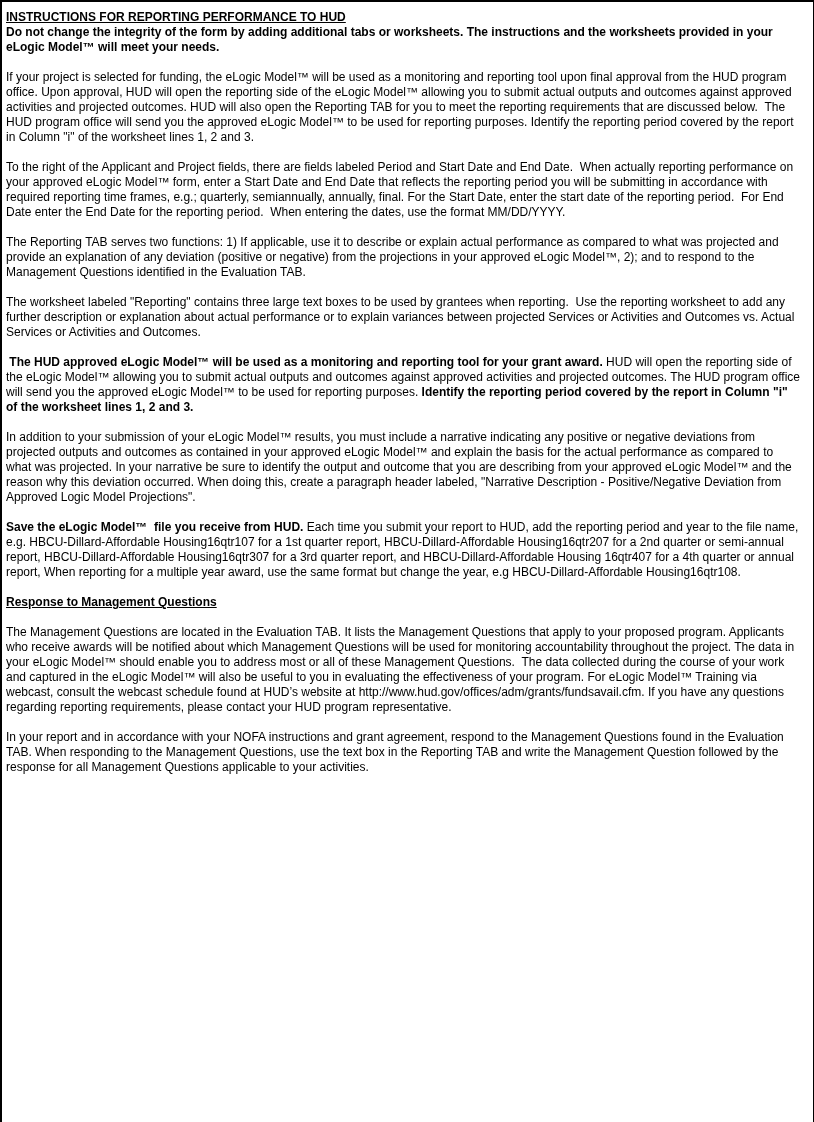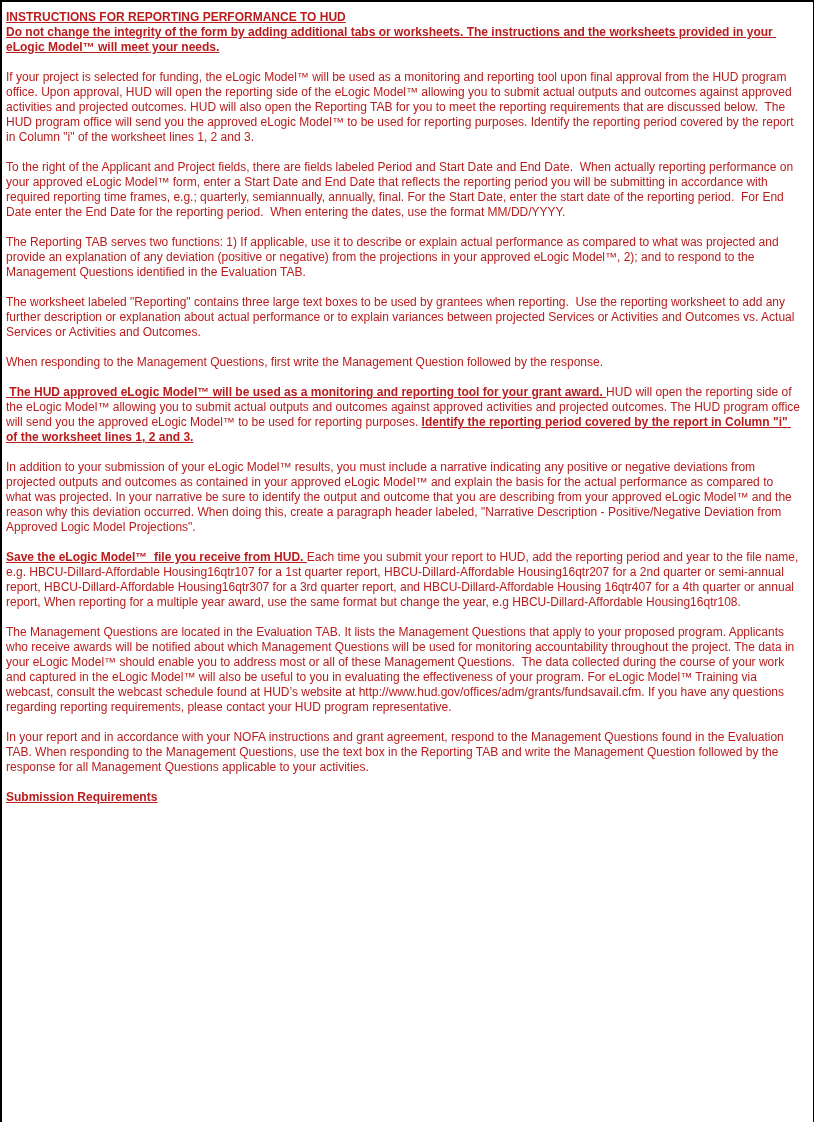--- a/index.html
+++ b/index.html
@@ -14,47 +14,46 @@
     box-sizing: border-box;
     background: #ffffff;
     border-top: 2px solid #000000;
     border-left: 2px solid #000000;
     border-right: 1px solid #000000;
     overflow: hidden;
   }
   .doc-body {
     box-sizing: border-box;
     padding: 8px 13px 0 4px;
-    color: #b91c1c;
+    color: #000000;
     font-family: "Liberation Sans", sans-serif;
     font-size: 12px;
     line-height: 15px;
   }
   .block {
     margin: 0 0 15px 0;
     white-space: pre-wrap;
   }
   .block.tight {
     margin-bottom: 0;
   }
-  .b { font-weight: bold; text-decoration: underline; }
+  .b { font-weight: bold; }
   .u { text-decoration: underline; }
 </style>
 </head>
 <body>
 
 <div class="page">
   <div class="doc-body">
       <div class="block tight"><span class="b u">INSTRUCTIONS FOR REPORTING PERFORMANCE TO HUD</span></div>
       <div class="block"><span class="b">Do not change the integrity of the form by adding additional tabs or worksheets. The instructions and the worksheets provided in your eLogic Model™ will meet your needs.</span></div>
       <div class="block"><span>If your project is selected for funding, the eLogic Model™ will be used as a monitoring and reporting tool upon final approval from the HUD program office. Upon approval, HUD will open the reporting side of the eLogic Model™ allowing you to submit actual outputs and outcomes against approved activities and projected outcomes. HUD will also open the Reporting TAB for you to meet the reporting requirements that are discussed below.  The HUD program office will send you the approved eLogic Model™ to be used for reporting purposes. Identify the reporting period covered by the report in Column "i" of the worksheet lines 1, 2 and 3.</span></div>
       <div class="block"><span>To the right of the Applicant and Project fields, there are fields labeled Period and Start Date and End Date.  When actually reporting performance on your approved eLogic Model™ form, enter a Start Date and End Date that reflects the reporting period you will be submitting in accordance with required reporting time frames, e.g.; quarterly, semiannually, annually, final. For the Start Date, enter the start date of the reporting period.  For End Date enter the End Date for the reporting period.  When entering the dates, use the format MM/DD/YYYY.</span></div>
       <div class="block"><span>The Reporting TAB serves two functions: 1) If applicable, use it to describe or explain actual performance as compared to what was projected and provide an explanation of any deviation (positive or negative) from the projections in your approved eLogic Model™, 2); and to respond to the Management Questions identified in the Evaluation TAB.</span></div>
       <div class="block"><span>The worksheet labeled "Reporting" contains three large text boxes to be used by grantees when reporting.  Use the reporting worksheet to add any further description or explanation about actual performance or to explain variances between projected Services or Activities and Outcomes vs. Actual Services or Activities and Outcomes.</span></div>
-      <div class="block"><span>When responding to the Management Questions, first write the Management Question followed by the response.</span></div>
       <div class="block"><span class="b"> The HUD approved eLogic Model™ will be used as a monitoring and reporting tool for your grant award. </span><span>HUD will open the reporting side of the eLogic Model™ allowing you to submit actual outputs and outcomes against approved activities and projected outcomes. The HUD program office will send you the approved eLogic Model™ to be used for reporting purposes. </span><span class="b">Identify the reporting period covered by the report in Column "i" of the worksheet lines 1, 2 and 3.</span></div>
       <div class="block"><span>In addition to your submission of your eLogic Model™ results, you must include a narrative indicating any positive or negative deviations from projected outputs and outcomes as contained in your approved eLogic Model™ and explain the basis for the actual performance as compared to what was projected. In your narrative be sure to identify the output and outcome that you are describing from your approved eLogic Model™ and the reason why this deviation occurred. When doing this, create a paragraph header labeled, "Narrative Description - Positive/Negative Deviation from Approved Logic Model Projections".</span></div>
       <div class="block"><span class="b">Save the eLogic Model™  file you receive from HUD. </span><span>Each time you submit your report to HUD, add the reporting period and year to the file name, e.g. HBCU-Dillard-Affordable Housing16qtr107 for a 1st quarter report, HBCU-Dillard-Affordable Housing16qtr207 for a 2nd quarter or semi-annual report, HBCU-Dillard-Affordable Housing16qtr307 for a 3rd quarter report, and HBCU-Dillard-Affordable Housing 16qtr407 for a 4th quarter or annual report, When reporting for a multiple year award, use the same format but change the year, e.g HBCU-Dillard-Affordable Housing16qtr108.</span></div>
+      <div class="block"><span class="b u">Response to Management Questions</span></div>
       <div class="block"><span>The Management Questions are located in the Evaluation TAB. It lists the Management Questions that apply to your proposed program. Applicants who receive awards will be notified about which Management Questions will be used for monitoring accountability throughout the project. The data in your eLogic Model™ should enable you to address most or all of these Management Questions.  The data collected during the course of your work and captured in the eLogic Model™ will also be useful to you in evaluating the effectiveness of your program. For eLogic Model™ Training via webcast, consult the webcast schedule found at HUD’s website at http://www.hud.gov/offices/adm/grants/fundsavail.cfm. If you have any questions regarding reporting requirements, please contact your HUD program representative.</span></div>
       <div class="block"><span>In your report and in accordance with your NOFA instructions and grant agreement, respond to the Management Questions found in the Evaluation TAB. When responding to the Management Questions, use the text box in the Reporting TAB and write the Management Question followed by the response for all Management Questions applicable to your activities.</span></div>
-      <div class="block"><span class="b u">Submission Requirements</span></div>
     </div>
 </div>
 
 </body></html>

